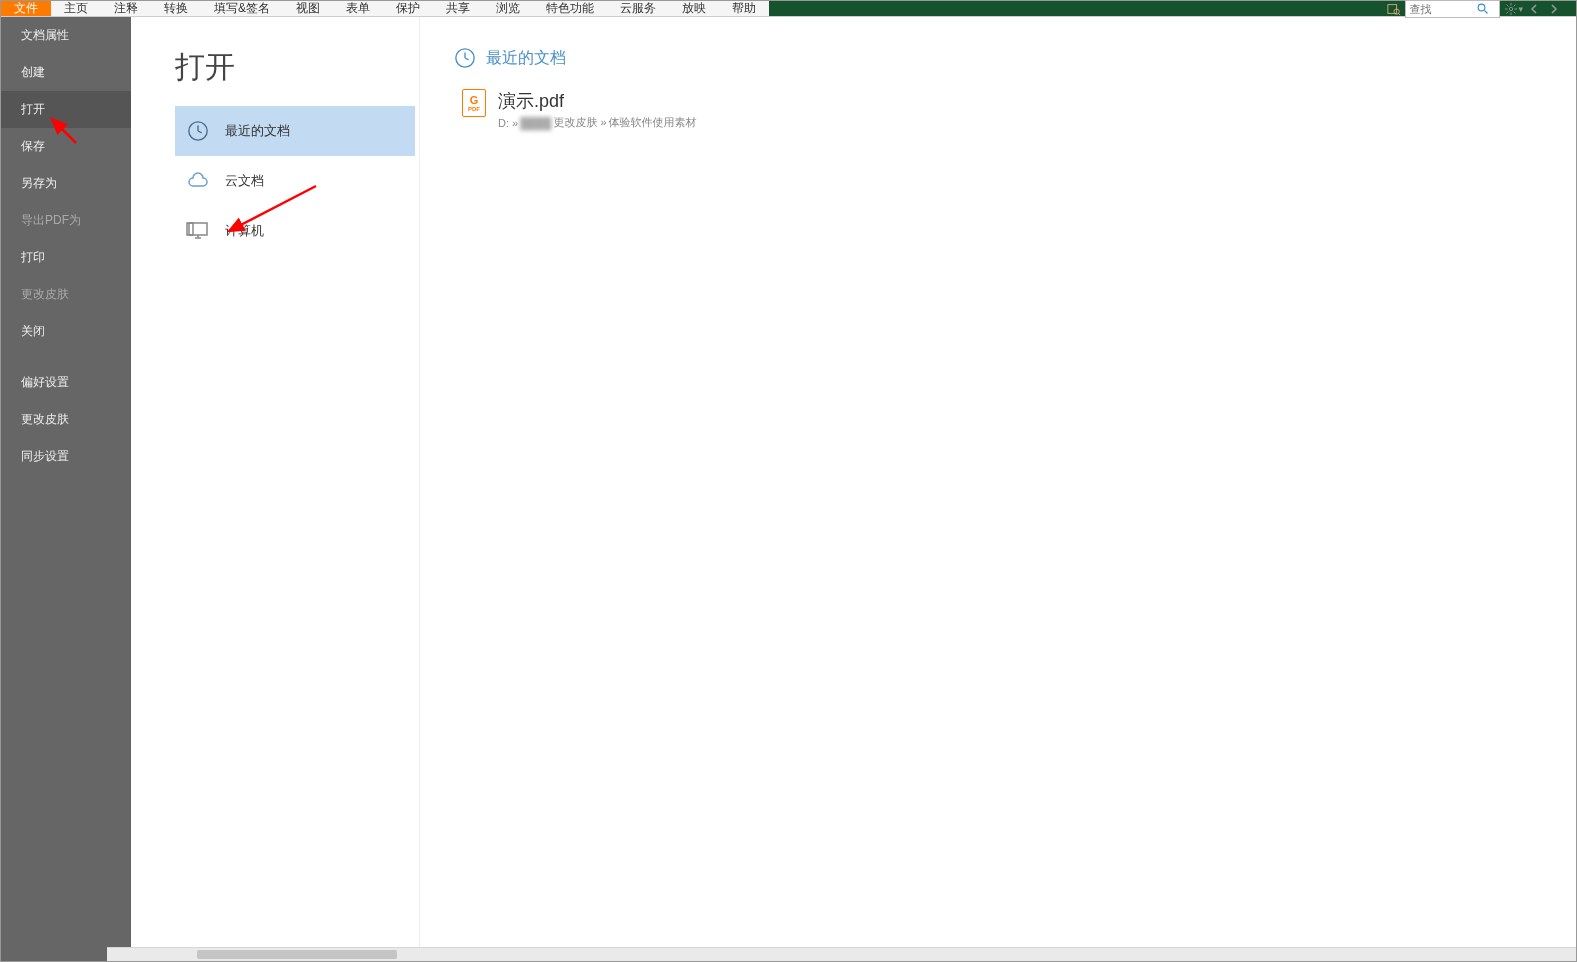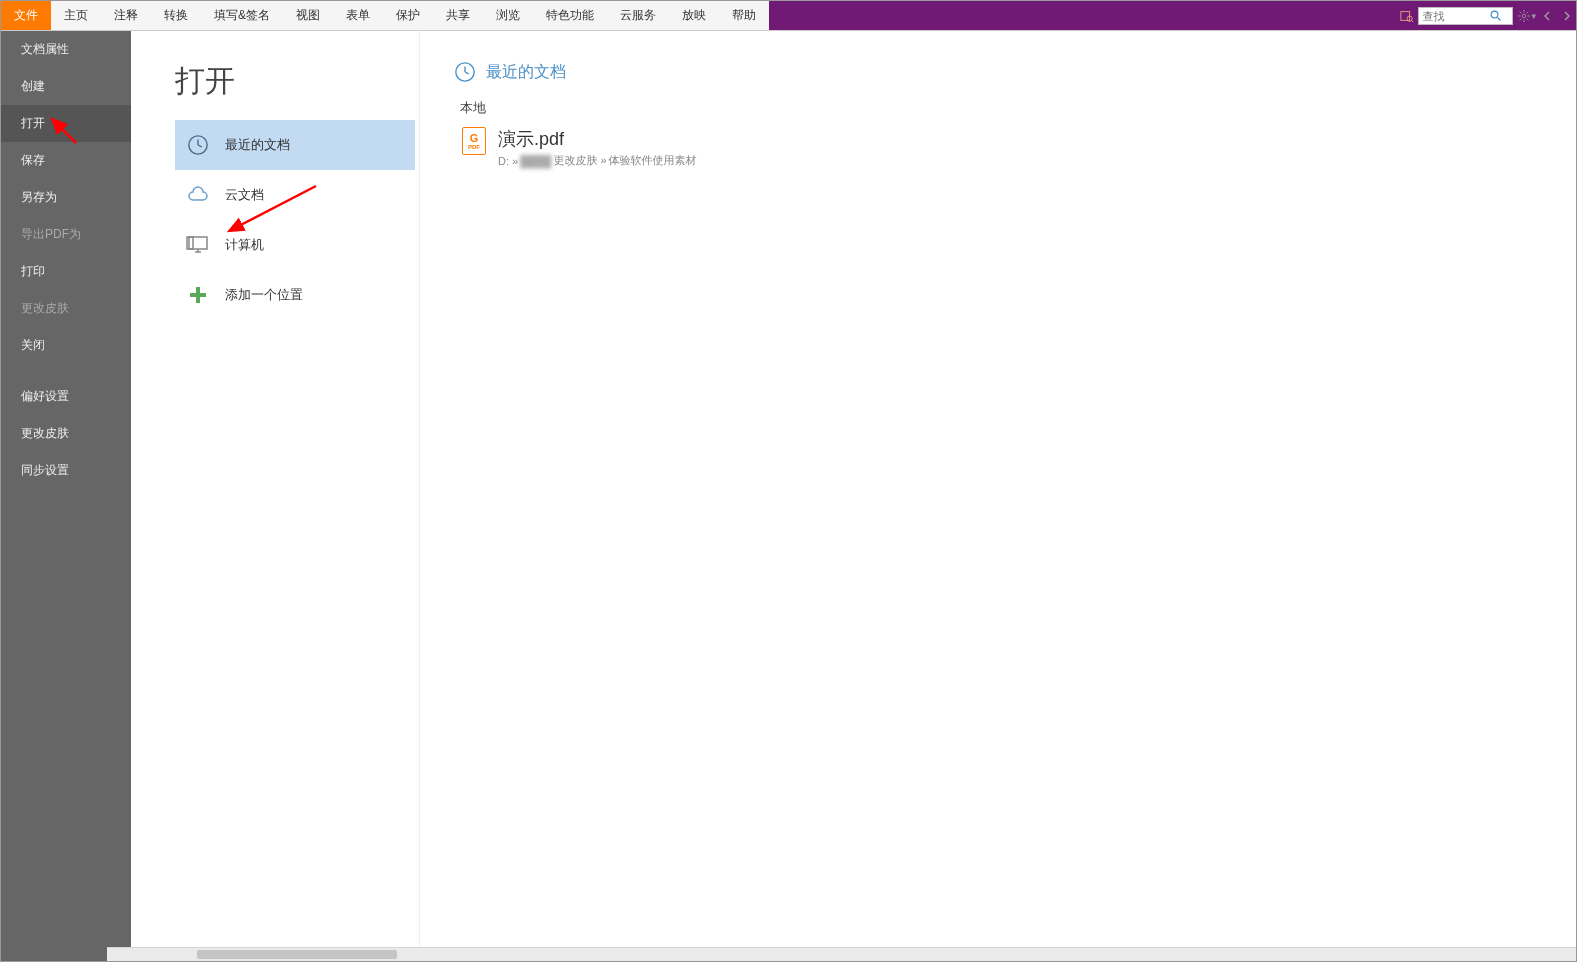--- a/index.html
+++ b/index.html
@@ -1,22 +1,22 @@
 <!DOCTYPE html>
 <html><head>
 <meta charset="utf-8">
 <style>
 * { box-sizing: border-box; margin: 0; padding: 0; }
 html, body { height: 100%; font-family: "Microsoft YaHei", Arial, sans-serif; font-size: 12px; color: #333; background: #fff; overflow: hidden; }
 .app { width: 1577px; height: 962px; display: flex; flex-direction: column; border: 1px solid #999; }
-.menubar { height: 30px; background: #701a75; border-bottom: 1px solid #ccc; display: flex; align-items: stretch; position: relative; }
+.menubar { height: 16px; background: #14532d; border-bottom: 1px solid #ccc; display: flex; align-items: stretch; position: relative; }
 .menubar .tab { padding: 0 13px; display: flex; align-items: center; cursor: default; background: #f5f5f5; color: #333; }
 .menubar .tab.active { background: #ff7a00; color: #fff; }
 .menubar .spacer { flex: 1; }
-.menubar .right-tools { display: flex; align-items: center; gap: 2px; padding-right: 0; }
+.menubar .right-tools { display: flex; align-items: center; gap: 2px; padding-right: 13px; }
 .search-box { height: 18px; width: 95px; border: 1px solid #bbb; display: flex; align-items: center; background: #fff; }
 .search-input { border: none; outline: none; width: 68px; font-size: 11px; padding: 0 3px; color: #888; }
 .search-btn { width: 18px; display: flex; align-items: center; justify-content: center; }
 .tool-icon { width: 18px; height: 18px; display: flex; align-items: center; justify-content: center; color: #888; }
 .body { flex: 1; display: flex; min-height: 0; }
 .sidebar { width: 130px; background: #666; display: flex; flex-direction: column; }
 .sidebar .item { padding: 10px 20px; color: #eee; cursor: default; }
 .sidebar .item.selected { background: #555; }
 .sidebar .item.disabled { color: #aaa; }
 .middle { width: 289px; background: #fff; padding: 30px 0 0 0; border-right: 1px solid #eee; }
@@ -153,44 +153,34 @@
             <span class="icon">
               <svg width="24" height="20" viewBox="0 0 24 20">
                 <rect x="3" y="2" width="18" height="12" fill="none" stroke="#888" stroke-width="1.5"></rect>
                 <rect x="1" y="2" width="6" height="12" fill="none" stroke="#888" stroke-width="1.5"></rect>
                 <line x1="9" y1="17" x2="15" y2="17" stroke="#888" stroke-width="1.5"></line>
                 <line x1="12" y1="14" x2="12" y2="17" stroke="#888" stroke-width="1.5"></line>
               </svg>
             </span>
             <span class="label">计算机</span>
           </div>
-          <div class="open-item">
-            <span class="icon">
-              <svg width="22" height="22" viewBox="0 0 22 22">
-                <rect x="9" y="3" width="4" height="16" fill="#5aa85a"></rect>
-                <rect x="3" y="9" width="16" height="4" fill="#5aa85a"></rect>
-              </svg>
-            </span>
-            <span class="label">添加一个位置</span>
-          </div>
         </div>
     </div>
 
     <div class="content">
       <div class="section-header">
         <span>
           <svg width="22" height="22" viewBox="0 0 24 24">
               <circle cx="12" cy="12" r="10" fill="none" stroke="#4a90c7" stroke-width="1.5"></circle>
               <line x1="12" y1="12" x2="12" y2="6" stroke="#4a90c7" stroke-width="1.5"></line>
               <line x1="12" y1="12" x2="16" y2="14" stroke="#4a90c7" stroke-width="1.5"></line>
             </svg>
         </span>
         <span class="title">最近的文档</span>
       </div>
-      <div class="local-label">本地</div>
       <div id="file-list">
           <div class="file-entry">
             <div class="file-icon-wrap">
               <span class="g">G</span>
               <span>PDF</span>
             </div>
             <div class="file-text">
               <div class="fname">演示.pdf</div>
               <div class="fpath">
                 <span>D: »</span>

